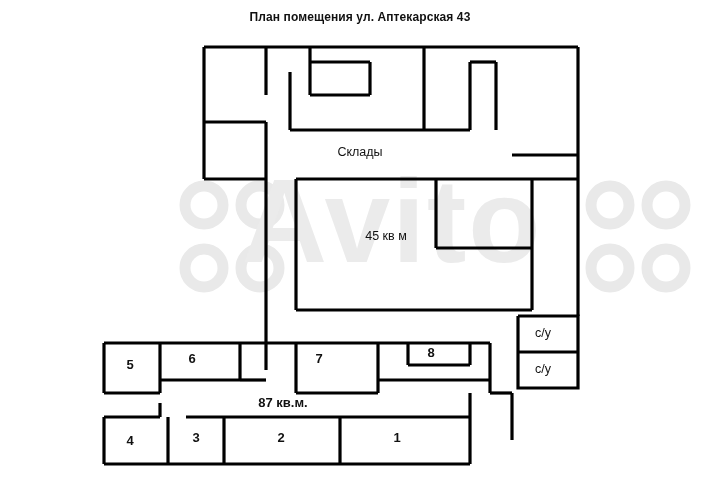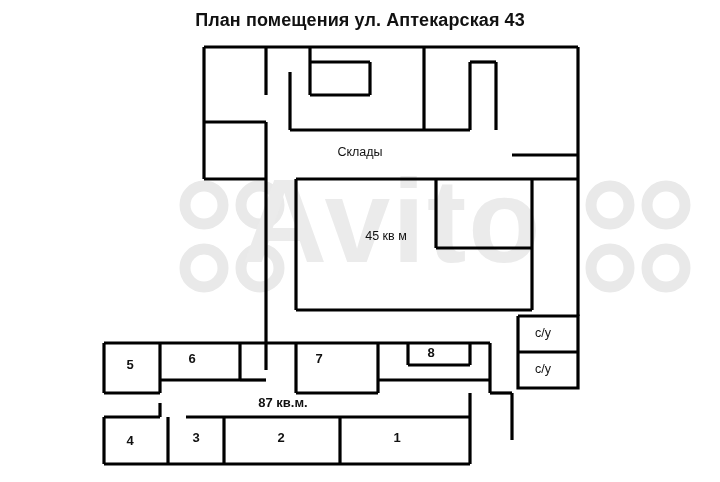--- a/index.html
+++ b/index.html
@@ -14,21 +14,21 @@
     background: #ffffff;
     font-family: "Liberation Sans", sans-serif;
     overflow: hidden;
   }
   #title {
     position: absolute;
     left: 0;
     top: 10px;
     width: 720px;
     text-align: center;
-    font-size: 18px;
+    font-size: 12px;
     font-weight: bold;
     color: #111111;
     letter-spacing: 0.1px;
   }
   
   #watermark {
     position: absolute;
     left: 0;
     top: 0;
     width: 720px;

